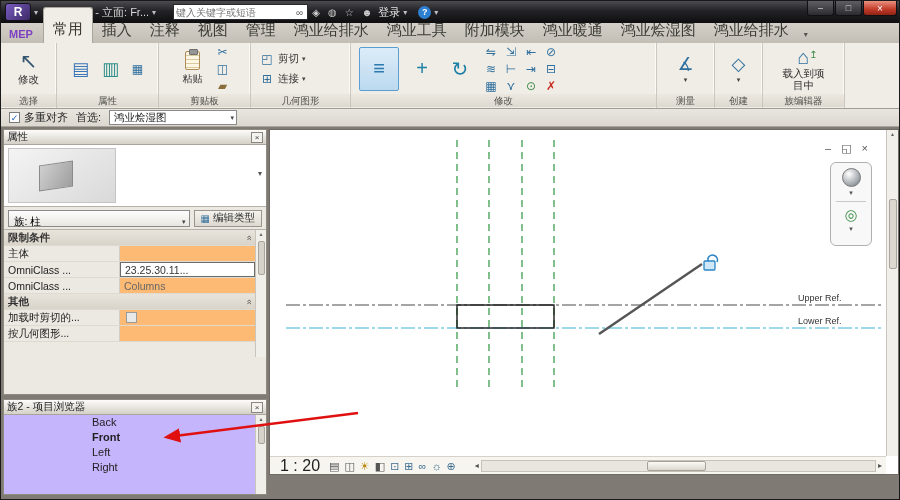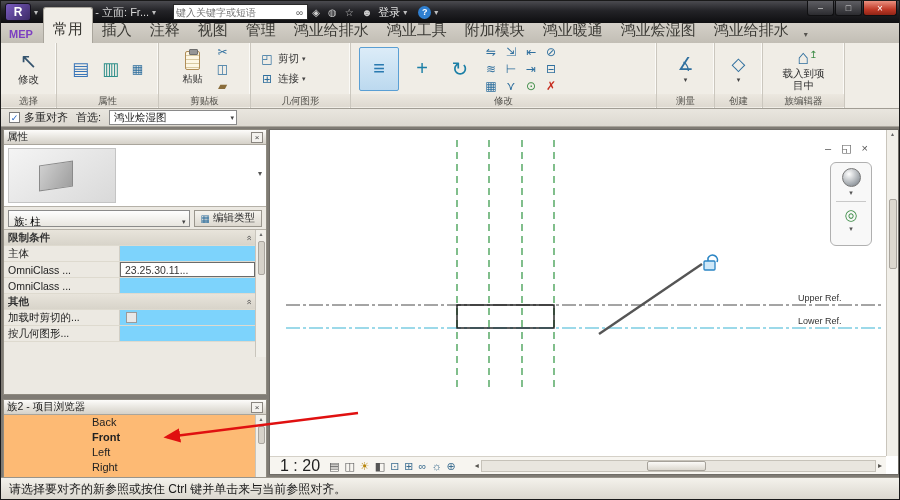--- a/index.html
+++ b/index.html
@@ -98,42 +98,42 @@
     background:linear-gradient(120deg,#cfcfcf,#9f9f9f); transform:skewY(-8deg); border:1px solid #8a8a8a; }
   .prev-arrow { position:absolute; right:4px; top:24px; font-size:8px; color:#555; cursor:pointer; }
   .selrow { height:22px; display:flex; align-items:center; gap:4px; padding:0 4px; }
   .fam-combo { flex:1; height:17px; background:linear-gradient(#fefefe,#e8e6e0); border:1px solid #8a8a8a;
     display:flex; align-items:center; justify-content:space-between; font-size:10.5px; padding:8px 3px 0 5px; cursor:pointer; }
   .edittype { height:17px; display:flex; align-items:center; gap:3px; background:linear-gradient(#f5f3ee,#ddd9d0);
     border:1px solid #9a968d; font-size:10.5px; padding:0 6px; cursor:pointer; color:#333; }
   .edittype .gi { font-size:10px; color:#2f6f9e; }
   .gridwrap { position:relative; height:128px; overflow:hidden; border-top:1px solid #b5b1a8; }
   .pgrid { position:absolute; left:0; top:0; right:11px; }
-  .prow { height:16px; display:flex; border-bottom:1px solid #dedacf; background:#7dd3fc; font-size:10.5px; }
+  .prow { height:16px; display:flex; border-bottom:1px solid #dedacf; background:#fdba74; font-size:10.5px; }
   .prow.sec { background:linear-gradient(#e8e4db,#d8d4ca); font-weight:bold; color:#333;
     align-items:center; justify-content:space-between; padding:0 4px; }
   .secchev { display:inline-block; transform:rotate(-90deg); font-size:9px; color:#555; font-weight:normal; cursor:pointer; }
   .pcell { display:flex; align-items:center; padding-left:4px; }
   .plab { width:116px; background:#ece9e2; border-right:1px solid #d2cec5; color:#222; }
   .pval { flex:1; color:#333; }
   .pval.dim { color:#666; }
   .pval.editsel { border:1px solid #6b6b6b; background:#fff; }
   .mini-cb { width:11px; height:11px; background:#e8e8e8; border:1px solid #9a9a9a; margin-left:2px; }
   .pscroll { position:absolute; right:0; top:0; bottom:0; width:11px; background:#f1efe9;
     border-left:1px solid #c9c5bc; display:flex; flex-direction:column; align-items:center; cursor:pointer; }
   .pscroll .sar { font-size:6px; color:#666; line-height:9px; }
   .pscroll .thumbv { width:7px; flex:0 0 34px; background:#d6d2c9; border:1px solid #a9a59e; border-radius:2px; margin-top:2px; }
   .pfoot { position:absolute; left:0; right:0; bottom:0; height:24px; display:flex; align-items:center;
     justify-content:space-between; padding:0 8px; }
   .helplink { color:#1a52a0; font-size:10.5px; cursor:pointer; }
   .applybtn { width:66px; height:17px; background:linear-gradient(#f2efe9,#dcd8d0); border:1px solid #9a968d;
     font-size:10.5px; color:#8a877f; display:flex; align-items:center; justify-content:center; cursor:pointer; }
 
   
-  .browser { position:absolute; left:2px; top:398px; width:264px; height:96px; background:#fdba74;
+  .browser { position:absolute; left:2px; top:398px; width:264px; height:96px; background:#c4b5fd;
     border:1px solid #8e8a80; }
   .blist { position:absolute; left:0; top:15px; right:11px; bottom:0; overflow:hidden; }
   .bitem { height:15px; line-height:15px; padding-left:88px; font-size:11px; color:#222; cursor:pointer; white-space:nowrap; }
   .bitem.sel { font-weight:bold; }
   .bscroll { position:absolute; right:0; top:15px; bottom:0; width:11px; background:#f1efe9;
     border-left:1px solid #c9c5bc; display:flex; flex-direction:column; align-items:center; cursor:pointer; }
   .bscroll .sar { font-size:6px; color:#666; line-height:9px; }
   .bscroll .thumbv { width:7px; flex:0 0 18px; background:#d6d2c9; border:1px solid #a9a59e; border-radius:2px; margin-top:2px; }
 
   
@@ -374,20 +374,21 @@
         <div class="prow">
           <span class="pcell plab">主体</span>
           <span class="pcell pval"></span>
         </div>
         <div class="prow">
           <span class="pcell plab">OmniClass ...</span>
           <span class="pcell pval editsel">23.25.30.11...</span>
         </div>
         <div class="prow">
           <span class="pcell plab">OmniClass ...</span>
+          <span class="pcell pval dim">Columns</span>
         </div>
         <div class="prow sec">
           <span>其他</span>
           <span class="secchev">»</span>
         </div>
         <div class="prow">
           <span class="pcell plab">加载时剪切的...</span>
           <span class="pcell pval">
               <span class="mini-cb"></span>
             </span>
@@ -478,23 +479,20 @@
         <span class="sarr">▸</span>
       </div>
     </div>
 
     <div class="vscroll">
       <span class="sar">▴</span>
       <span class="thumbv"></span>
     </div>
   </div>
 
-  <div class="statusbar">
-    <span>请选择要对齐的新参照或按住 Ctrl 键并单击来与当前参照对齐。</span>
-  </div>
 
   <svg class="arrow-overlay" width="900" height="500">
     <defs>
       <marker id="ah" markerWidth="8" markerHeight="8" refX="5.5" refY="3" orient="auto">
         <path d="M0,0 L7,3 L0,6 z" fill="#e01010"></path>
       </marker>
     </defs>
     <line x1="357" y1="412" x2="166" y2="436" stroke="#e01010" stroke-width="2.4" marker-end="url(#ah)"></line>
   </svg>
 

